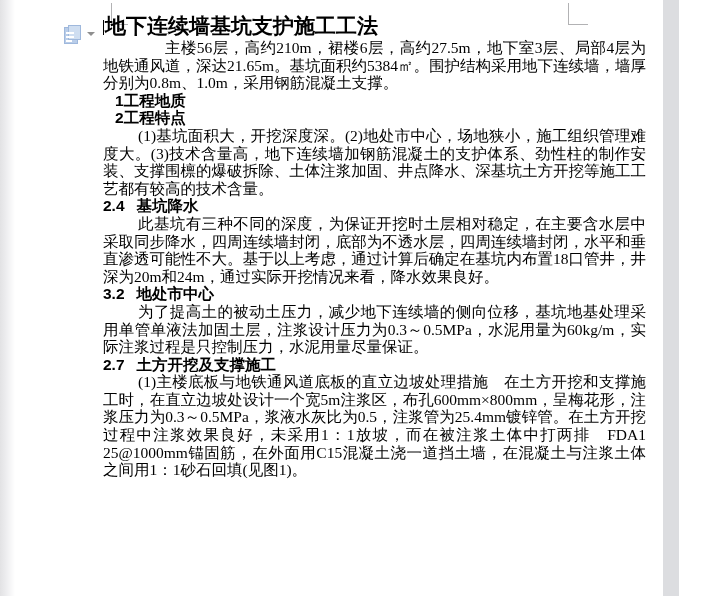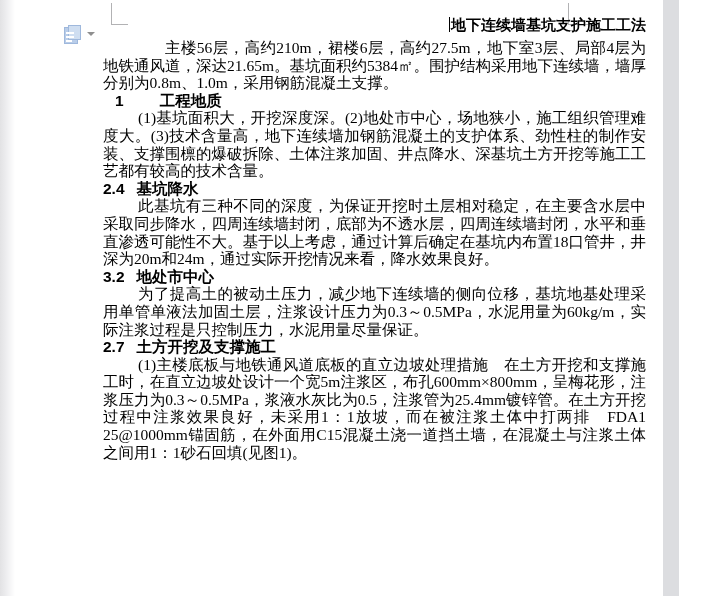--- a/index.html
+++ b/index.html
@@ -45,37 +45,37 @@
     border-left:4px solid transparent; border-right:4px solid transparent;
     border-top:4px solid #8f8f8f;
   }
 
   .doc {
     position:absolute; left:103px; top:17px; width:543px;
     font-size:15.5px; line-height:17.6px; color:#000;
     text-align:justify;
   }
   .doc-title {
-    font-family:Liberation Mono, monospace;
-    font-weight:bold; font-size:15px; text-align:right;
+    font-family:Liberation Serif, serif;
+    font-weight:bold; font-size:21px; text-align:left;
     margin:0 0 3px 0; line-height:19px; white-space:nowrap;
   }
   .caret {
     display:inline-block; width:1px; height:15px; background:#000;
     vertical-align:-2px; margin-right:1px;
   }
   .blk { margin:0; }
   .p  { text-indent:35px; }
   .p-deep { text-indent:62px; }
   .h1, .h2 {
     font-family:"Liberation Sans","DejaVu Sans",sans-serif;
     font-weight:bold;
   }
   .h1 { padding-left:12px; }
-  .h1 .ht { margin-left:36px; }
+  .h1 .ht { }
   .h2 .ht { margin-left:12px; }
 </style>
 </head>
 <body>
 
 <div class="workspace-left-edge"></div>
 <div class="v-scrollbar"></div>
 
 <div class="crop-mark tl"></div>
 <div class="crop-mark tr"></div>
@@ -91,20 +91,21 @@
   <span class="paste-arrow"></span>
 </div>
 
 <div class="doc">
   <div class="doc-title"><span class="caret"></span><span>地下连续墙基坑支护施工工法</span></div>
 
   <p class="blk p-deep">主楼56层，高约210m，裙楼6层，高约27.5m，地下室3层、局部4层为地铁通风道，深达21.65m。基坑面积约5384㎡。围护结构采用地下连续墙，墙厚分别为0.8m、1.0m，采用钢筋混凝土支撑。</p>
 
   <p class="blk h1"><span>1</span><span class="ht">工程地质</span></p>
 
+  <p class="blk h1"><span>2</span><span class="ht">工程特点</span></p>
   <p class="blk p">(1)基坑面积大，开挖深度深。(2)地处市中心，场地狭小，施工组织管理难度大。(3)技术含量高，地下连续墙加钢筋混凝土的支护体系、劲性柱的制作安装、支撑围檩的爆破拆除、土体注浆加固、井点降水、深基坑土方开挖等施工工艺都有较高的技术含量。</p>
 
 
   <p class="blk h2"><span>2.4</span><span class="ht">基坑降水</span></p>
   <p class="blk p">此基坑有三种不同的深度，为保证开挖时土层相对稳定，在主要含水层中采取同步降水，四周连续墙封闭，底部为不透水层，四周连续墙封闭，水平和垂直渗透可能性不大。基于以上考虑，通过计算后确定在基坑内布置18口管井，井深为20m和24m，通过实际开挖情况来看，降水效果良好。</p>
 
   <p class="blk h2"><span>3.2</span><span class="ht">地处市中心</span></p>
   <p class="blk p">为了提高土的被动土压力，减少地下连续墙的侧向位移，基坑地基处理采用单管单液法加固土层，注浆设计压力为0.3～0.5MPa，水泥用量为60kg/m，实际注浆过程是只控制压力，水泥用量尽量保证。</p>
 
   <p class="blk h2"><span>2.7</span><span class="ht">土方开挖及支撑施工</span></p>

